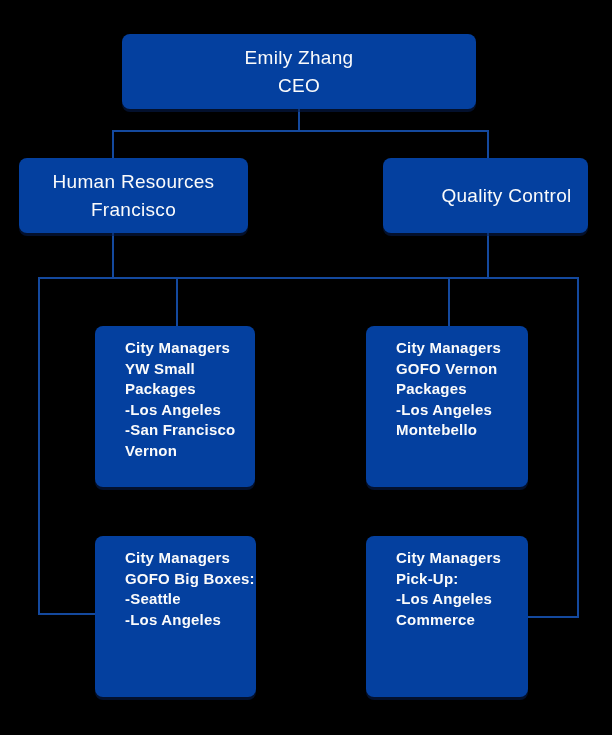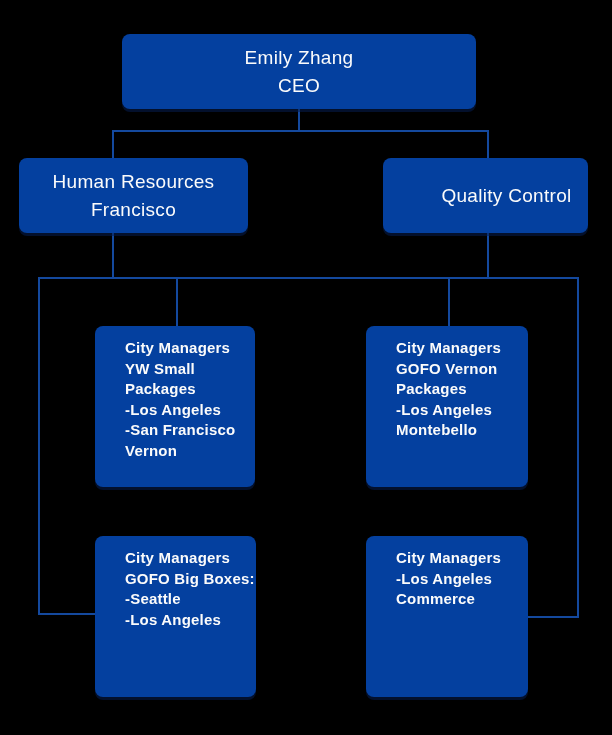--- a/index.html
+++ b/index.html
@@ -125,17 +125,18 @@
 
   <div class="node small" id="node-gofo-big">
     <span class="line">City Managers</span>
     <span class="line">GOFO Big Boxes:</span>
     <span class="line">-Seattle</span>
     <span class="line">-Los Angeles</span>
   </div>
 
   <div class="node small" id="node-pickup">
     <span class="line">City Managers</span>
+    <span class="line">Pick-Up:</span>
     <span class="line">-Los Angeles</span>
     <span class="line">Commerce</span>
   </div>
 
 </div>
 
 </body></html>

